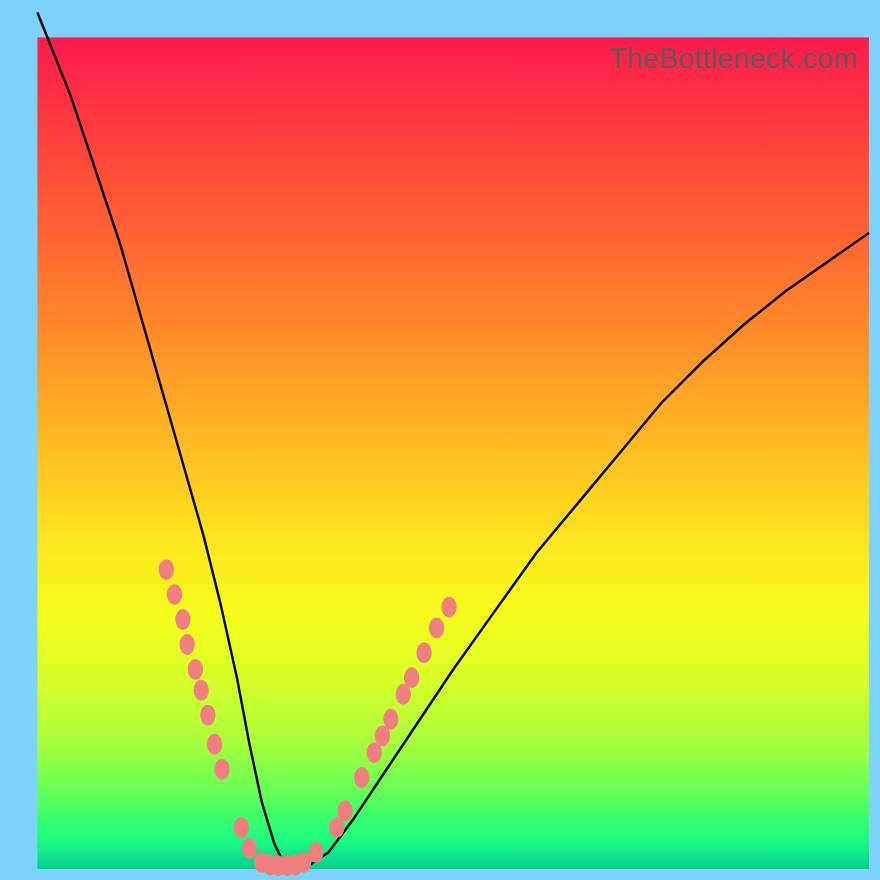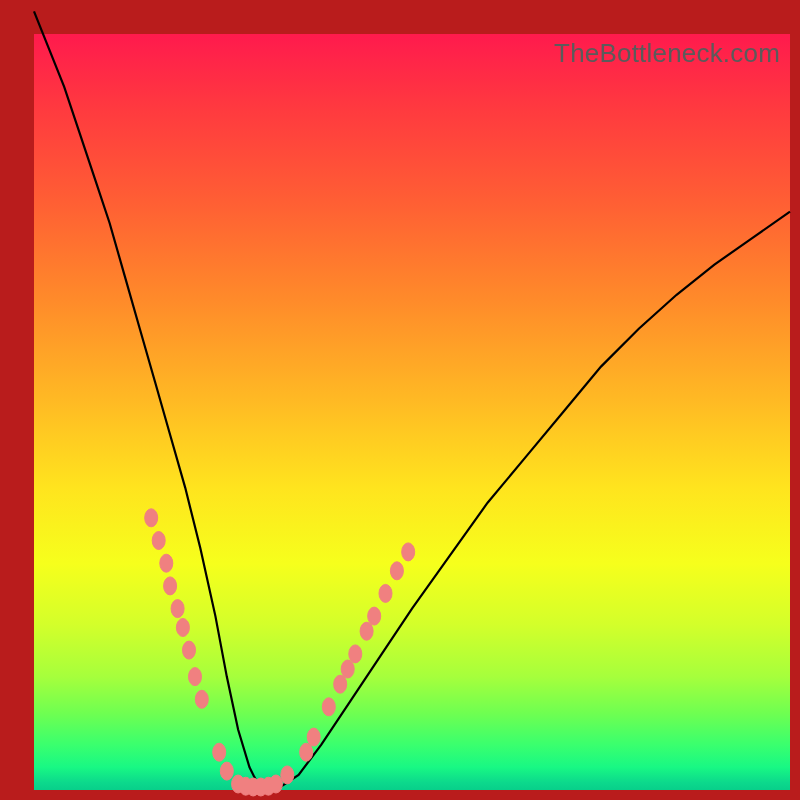--- a/index.html
+++ b/index.html
@@ -8,21 +8,21 @@
     width: 800px;
     height: 800px;
     overflow: hidden;
     background: #000;
     font-family: Arial, Helvetica, sans-serif;
   }
   .frame {
     position: relative;
     width: 800px;
     height: 800px;
-    background: #b91c1c;
+    background: #7dd3fc;
   }
   .plot-area {
     position: absolute;
     left: 34px;
     top: 34px;
     width: 756px;
     height: 756px;
     
     background: linear-gradient(
       to bottom,

